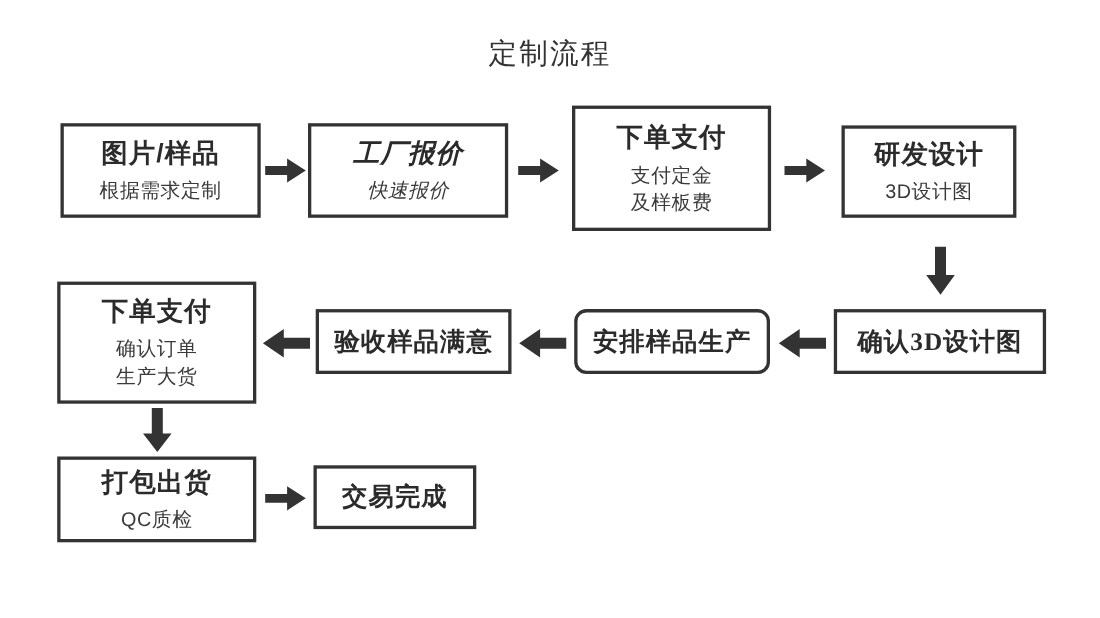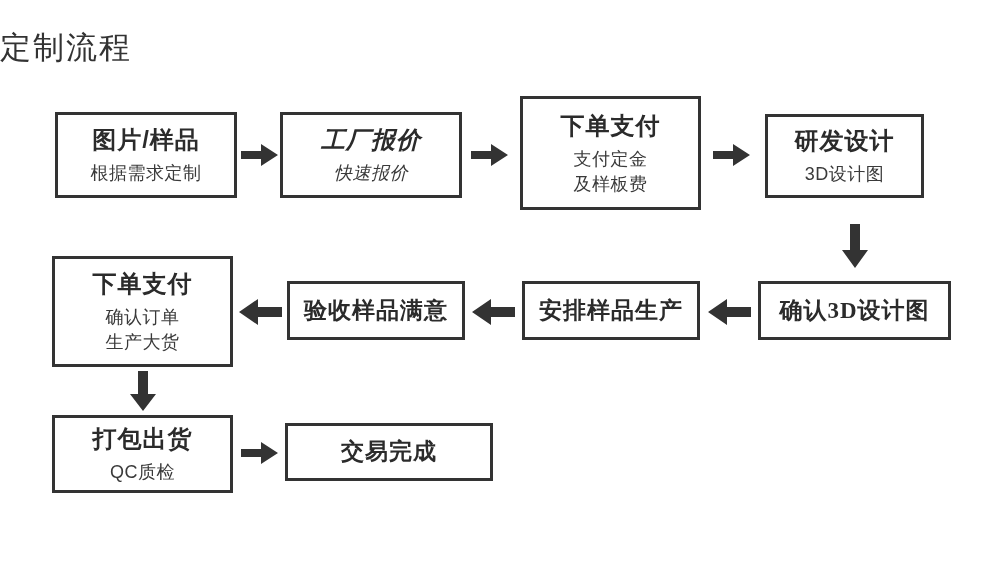--- a/index.html
+++ b/index.html
@@ -23,21 +23,22 @@
     height: 562px;
   }
 
   .abs { position: absolute; box-sizing: border-box; }
 
   
   .page-title {
     left: 0;
     top: 28px;
     width: 1000px;
-    font-size: 31px;
+    text-align: center;
+    font-size: 26px;
     font-weight: 400;
     letter-spacing: 2px;
     color: #333333;
     line-height: 40px;
   }
 
   
   .flow-box {
     border: 3px solid #333333;
     background: #ffffff;
@@ -166,21 +167,21 @@
   <div class="abs flow-box compact" style="left:287px; top:281px; width:178px; height:59px;">
     <div class="box-title">验收样品满意</div>
   </div>
 
   <div class="abs arrow" style="left:470px; top:296px; width:46px; height:32px;">
     <svg width="44" height="30" viewBox="0 0 44 30" aria-hidden="true">
       <path d="M44 10 H20 V2 L1 15 L20 28 V20 H44 Z" fill="#333333"></path>
     </svg>
   </div>
 
-  <div class="abs flow-box compact" style="left:522px; top:281px; width:178px; height:59px;">
+  <div class="abs flow-box compact" style="left:522px; top:281px; width:178px; height:59px;border-radius:11px;">
     <div class="box-title">安排样品生产</div>
   </div>
 
   <div class="abs arrow" style="left:706px; top:296px; width:46px; height:32px;">
     <svg width="44" height="30" viewBox="0 0 44 30" aria-hidden="true">
       <path d="M44 10 H20 V2 L1 15 L20 28 V20 H44 Z" fill="#333333"></path>
     </svg>
   </div>
 
   <div class="abs flow-box compact" style="left:758px; top:281px; width:193px; height:59px;">
@@ -197,18 +198,18 @@
     <div class="box-title">打包出货</div>
     <div class="box-sub">QC质检</div>
   </div>
 
   <div class="abs arrow" style="left:240px; top:438px; width:40px; height:30px;">
     <svg width="38" height="26" viewBox="0 0 38 26" aria-hidden="true">
       <path d="M0 9 H20 V2 L37 13 L20 24 V17 H0 Z" fill="#333333"></path>
     </svg>
   </div>
 
-  <div class="abs flow-box compact" style="left:285px; top:423px; width:208px; height:58px;">
+  <div class="abs flow-box compact" style="left:285px; top:423px; width:148px; height:58px;">
     <div class="box-title">交易完成</div>
   </div>
 
 
 </div>
 
 </body></html>

